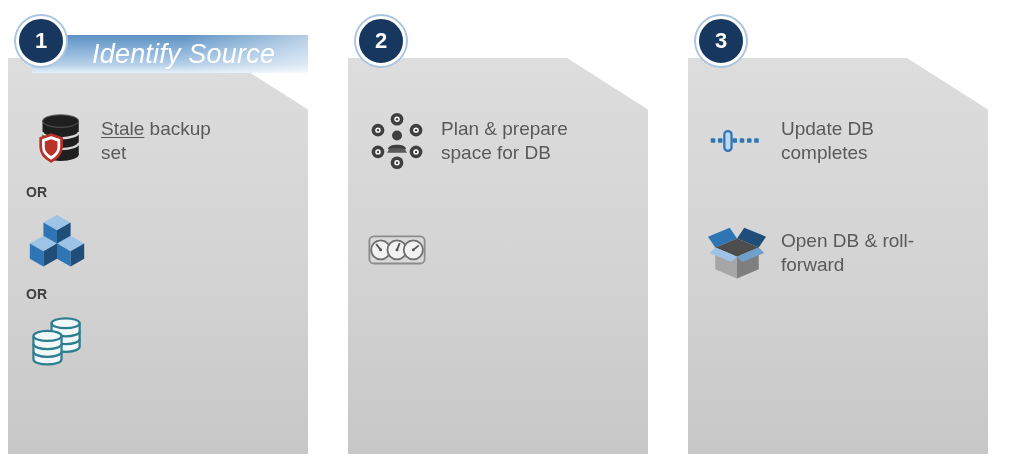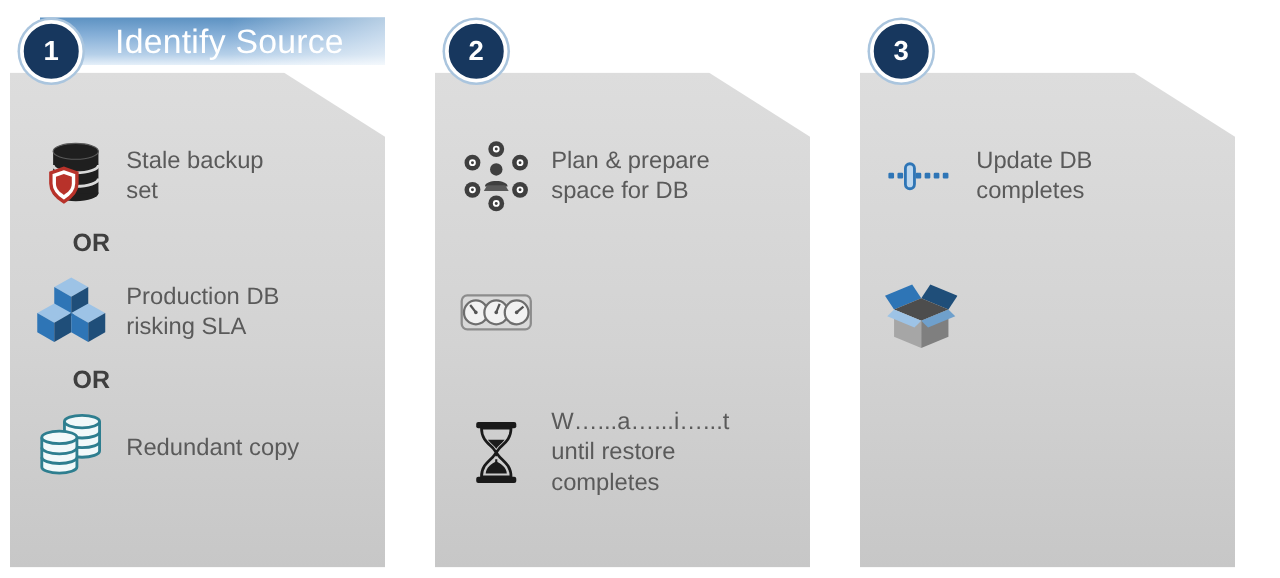--- a/index.html
+++ b/index.html
@@ -7,44 +7,45 @@
   .stage{position:relative;width:1024px;height:462px;overflow:hidden;background:#fff;}
   .column{position:absolute;top:8px;width:302px;height:446px;}
   .col-1{left:8px;} .col-2{left:348px;} .col-3{left:688px;}
 
   .panel{
     position:absolute;left:0;right:2px;top:50px;bottom:0;
     background:linear-gradient(180deg,#dddddd 0%,#d3d3d3 55%,#c7c7c7 100%);
     clip-path:polygon(0 0,73% 0,100% 13%,100% 100%,0 100%);
   }
   .hdr{
-    position:absolute;left:24px;right:2px;top:6px;height:38px;
+    position:absolute;left:24px;right:2px;top:27px;height:38px;
     background:
       linear-gradient(90deg, rgba(255,255,255,0) 55%, rgba(255,255,255,.55) 100%),
       linear-gradient(180deg,#5d92c2 0%,#84aed7 35%,#b6d0e9 78%,#e6f0f9 100%);
+    font-style: italic;
   }
   .hdr-title{
     display:block;padding-left:60px;line-height:38px;
     font-size:27px;color:#ffffff;letter-spacing:.2px;white-space:nowrap;
   }
   .num{
     position:absolute;left:8px;top:8px;width:44px;height:44px;border-radius:50%;
     background:#17375e;border:3px solid #ffffff;box-shadow:0 0 0 2px #aac5de;
     color:#fff;font-size:22px;font-weight:bold;
     display:flex;align-items:center;justify-content:center;z-index:2;
   }
 
   .content{padding:52px 0 0 18px;}
   .item{display:flex;align-items:center;margin-bottom:12px;}
   .col-2 .item{margin-bottom:46px;}
   .col-3 .item{margin-bottom:50px;}
   .icon{width:62px;height:62px;flex:0 0 62px;display:flex;align-items:center;justify-content:center;}
   .txt{margin-left:13px;font-size:19px;color:#5a5a5a;line-height:1.28;white-space:pre-line;max-width:185px;}
-  .u{text-underline-offset:2px;text-align:center;}
-  .or{width:62px;text-align:right;font-size:20px;font-weight:bold;color:#3f3f3f;margin:2px 0 12px 0;}
+  .u{text-decoration:underline;text-underline-offset:2px;text-align:center;}
+  .or{width:62px;text-align:left;font-size:14px;font-weight:bold;color:#3f3f3f;margin:2px 0 12px 0;}
 </style>
 </head>
 <body>
 
 <div class="stage">
 
   <div class="column col-1">
     <div class="panel">
       <div class="content">
 
@@ -79,22 +80,20 @@
                 <polygon points="0,8.5 15,17 15,34 0,25.5" fill="#2e75b6"></polygon>
                 <polygon points="30,8.5 15,17 15,34 30,25.5" fill="#1f4e79"></polygon>
               </g>
               <g transform="translate(32,24)">
                 <polygon points="15,0 30,8.5 15,17 0,8.5" fill="#9dc3e6"></polygon>
                 <polygon points="0,8.5 15,17 15,34 0,25.5" fill="#2e75b6"></polygon>
                 <polygon points="30,8.5 15,17 15,34 30,25.5" fill="#1f4e79"></polygon>
               </g>
             </svg>
           </span>
-          <span class="txt"><span>Production DB
-</span><span class="u">risking</span><span> SLA</span></span>
         </div>
 
         <div class="or">OR</div>
 
         <div class="item">
           <span class="icon">
             <svg width="58" height="58" viewBox="0 0 64 64">
               <g stroke="#2e7e8f" stroke-width="2.5">
                 <path d="M26 8 V34 a15.5 5.5 0 0 0 31 0 V8" fill="#f2f9fa"></path>
                 <path d="M26 17 a15.5 5.5 0 0 0 31 0" fill="none"></path>
@@ -102,21 +101,20 @@
                 <ellipse cx="41.5" cy="8" rx="15.5" ry="5.5" fill="#f2f9fa"></ellipse>
               </g>
               <g stroke="#2e7e8f" stroke-width="2.5">
                 <path d="M6 22 V48 a15.5 5.5 0 0 0 31 0 V22" fill="#f2f9fa"></path>
                 <path d="M6 31 a15.5 5.5 0 0 0 31 0" fill="none"></path>
                 <path d="M6 39.5 a15.5 5.5 0 0 0 31 0" fill="none"></path>
                 <ellipse cx="21.5" cy="22" rx="15.5" ry="5.5" fill="#f2f9fa"></ellipse>
               </g>
             </svg>
           </span>
-          <span class="txt"><span></span><span class="u">Redundant</span><span> copy</span></span>
         </div>
 
       </div>
     </div>
     <div class="hdr">
       <span class="hdr-title">Identify Source</span>
     </div>
     <div class="num">1</div>
   </div>
 
@@ -170,36 +168,20 @@
               <circle cx="32" cy="33" r="10.5" fill="#f2f2f2" stroke="#6e6e6e" stroke-width="2"></circle>
               <line x1="32" y1="33" x2="35" y2="25.5" stroke="#555555" stroke-width="2"></line>
               <circle cx="32" cy="33" r="1.6" fill="#555555"></circle>
               <circle cx="50" cy="33" r="10.5" fill="#f2f2f2" stroke="#6e6e6e" stroke-width="2"></circle>
               <line x1="50" y1="33" x2="56" y2="28" stroke="#555555" stroke-width="2"></line>
               <circle cx="50" cy="33" r="1.6" fill="#555555"></circle>
             </svg>
           </span>
         </div>
 
-        <div class="item">
-          <span class="icon">
-            <svg width="54" height="54" viewBox="0 0 64 64">
-              <rect x="13" y="3" width="38" height="6" rx="2" fill="#1a1a1a"></rect>
-              <rect x="13" y="55" width="38" height="6" rx="2" fill="#1a1a1a"></rect>
-              <path d="M18 9 h28 c0 10 -6 14 -11 19 l-3 4 -3 -4 c-5 -5 -11 -9 -11 -19 z" fill="none" stroke="#1a1a1a" stroke-width="2.6"></path>
-              <path d="M46 55 h-28 c0 -10 6 -14 11 -19 l3 -4 3 4 c5 5 11 9 11 19 z" fill="none" stroke="#1a1a1a" stroke-width="2.6"></path>
-              <path d="M24 20 c3 4 6.5 6 8 8.5 c1.5 -2.5 5 -4.5 8 -8.5 z" fill="#1a1a1a"></path>
-              <path d="M22 52 h20 c0 -6 -6 -9.5 -10 -11.8 c-4 2.3 -10 5.8 -10 11.8 z" fill="#1a1a1a"></path>
-              <line x1="32" y1="33" x2="32" y2="48" stroke="#1a1a1a" stroke-width="2" stroke-dasharray="2.5 3"></line>
-            </svg>
-          </span>
-          <span class="txt"><span>W…...a…...i…...t
-until restore
-completes</span><span class="u"></span><span></span></span>
-        </div>
 
       </div>
     </div>
     <div class="num">2</div>
   </div>
 
   <div class="column col-3">
     <div class="panel">
       <div class="content">
 
@@ -226,20 +208,22 @@
             <svg width="58" height="58" viewBox="0 0 64 64">
               <polygon points="8,26 32,16 24,4 0,14" fill="#2e75b6"></polygon>
               <polygon points="56,26 32,16 40,4 64,14" fill="#1f4e79"></polygon>
               <polygon points="8,26 32,16 56,26 32,36" fill="#4d4d4d"></polygon>
               <polygon points="8,26 32,36 32,60 8,50" fill="#a6a6a6"></polygon>
               <polygon points="56,26 32,36 32,60 56,50" fill="#7f7f7f"></polygon>
               <polygon points="8,26 32,36 26,42 2,32" fill="#9dc3e6"></polygon>
               <polygon points="56,26 32,36 38,42 62,32" fill="#6fa0cc"></polygon>
             </svg>
           </span>
+          <span class="txt"><span>Open DB &amp; roll-
+forward</span><span class="u"></span><span></span></span>
         </div>
 
 
       </div>
     </div>
     <div class="num">3</div>
   </div>
 
 </div>
 

